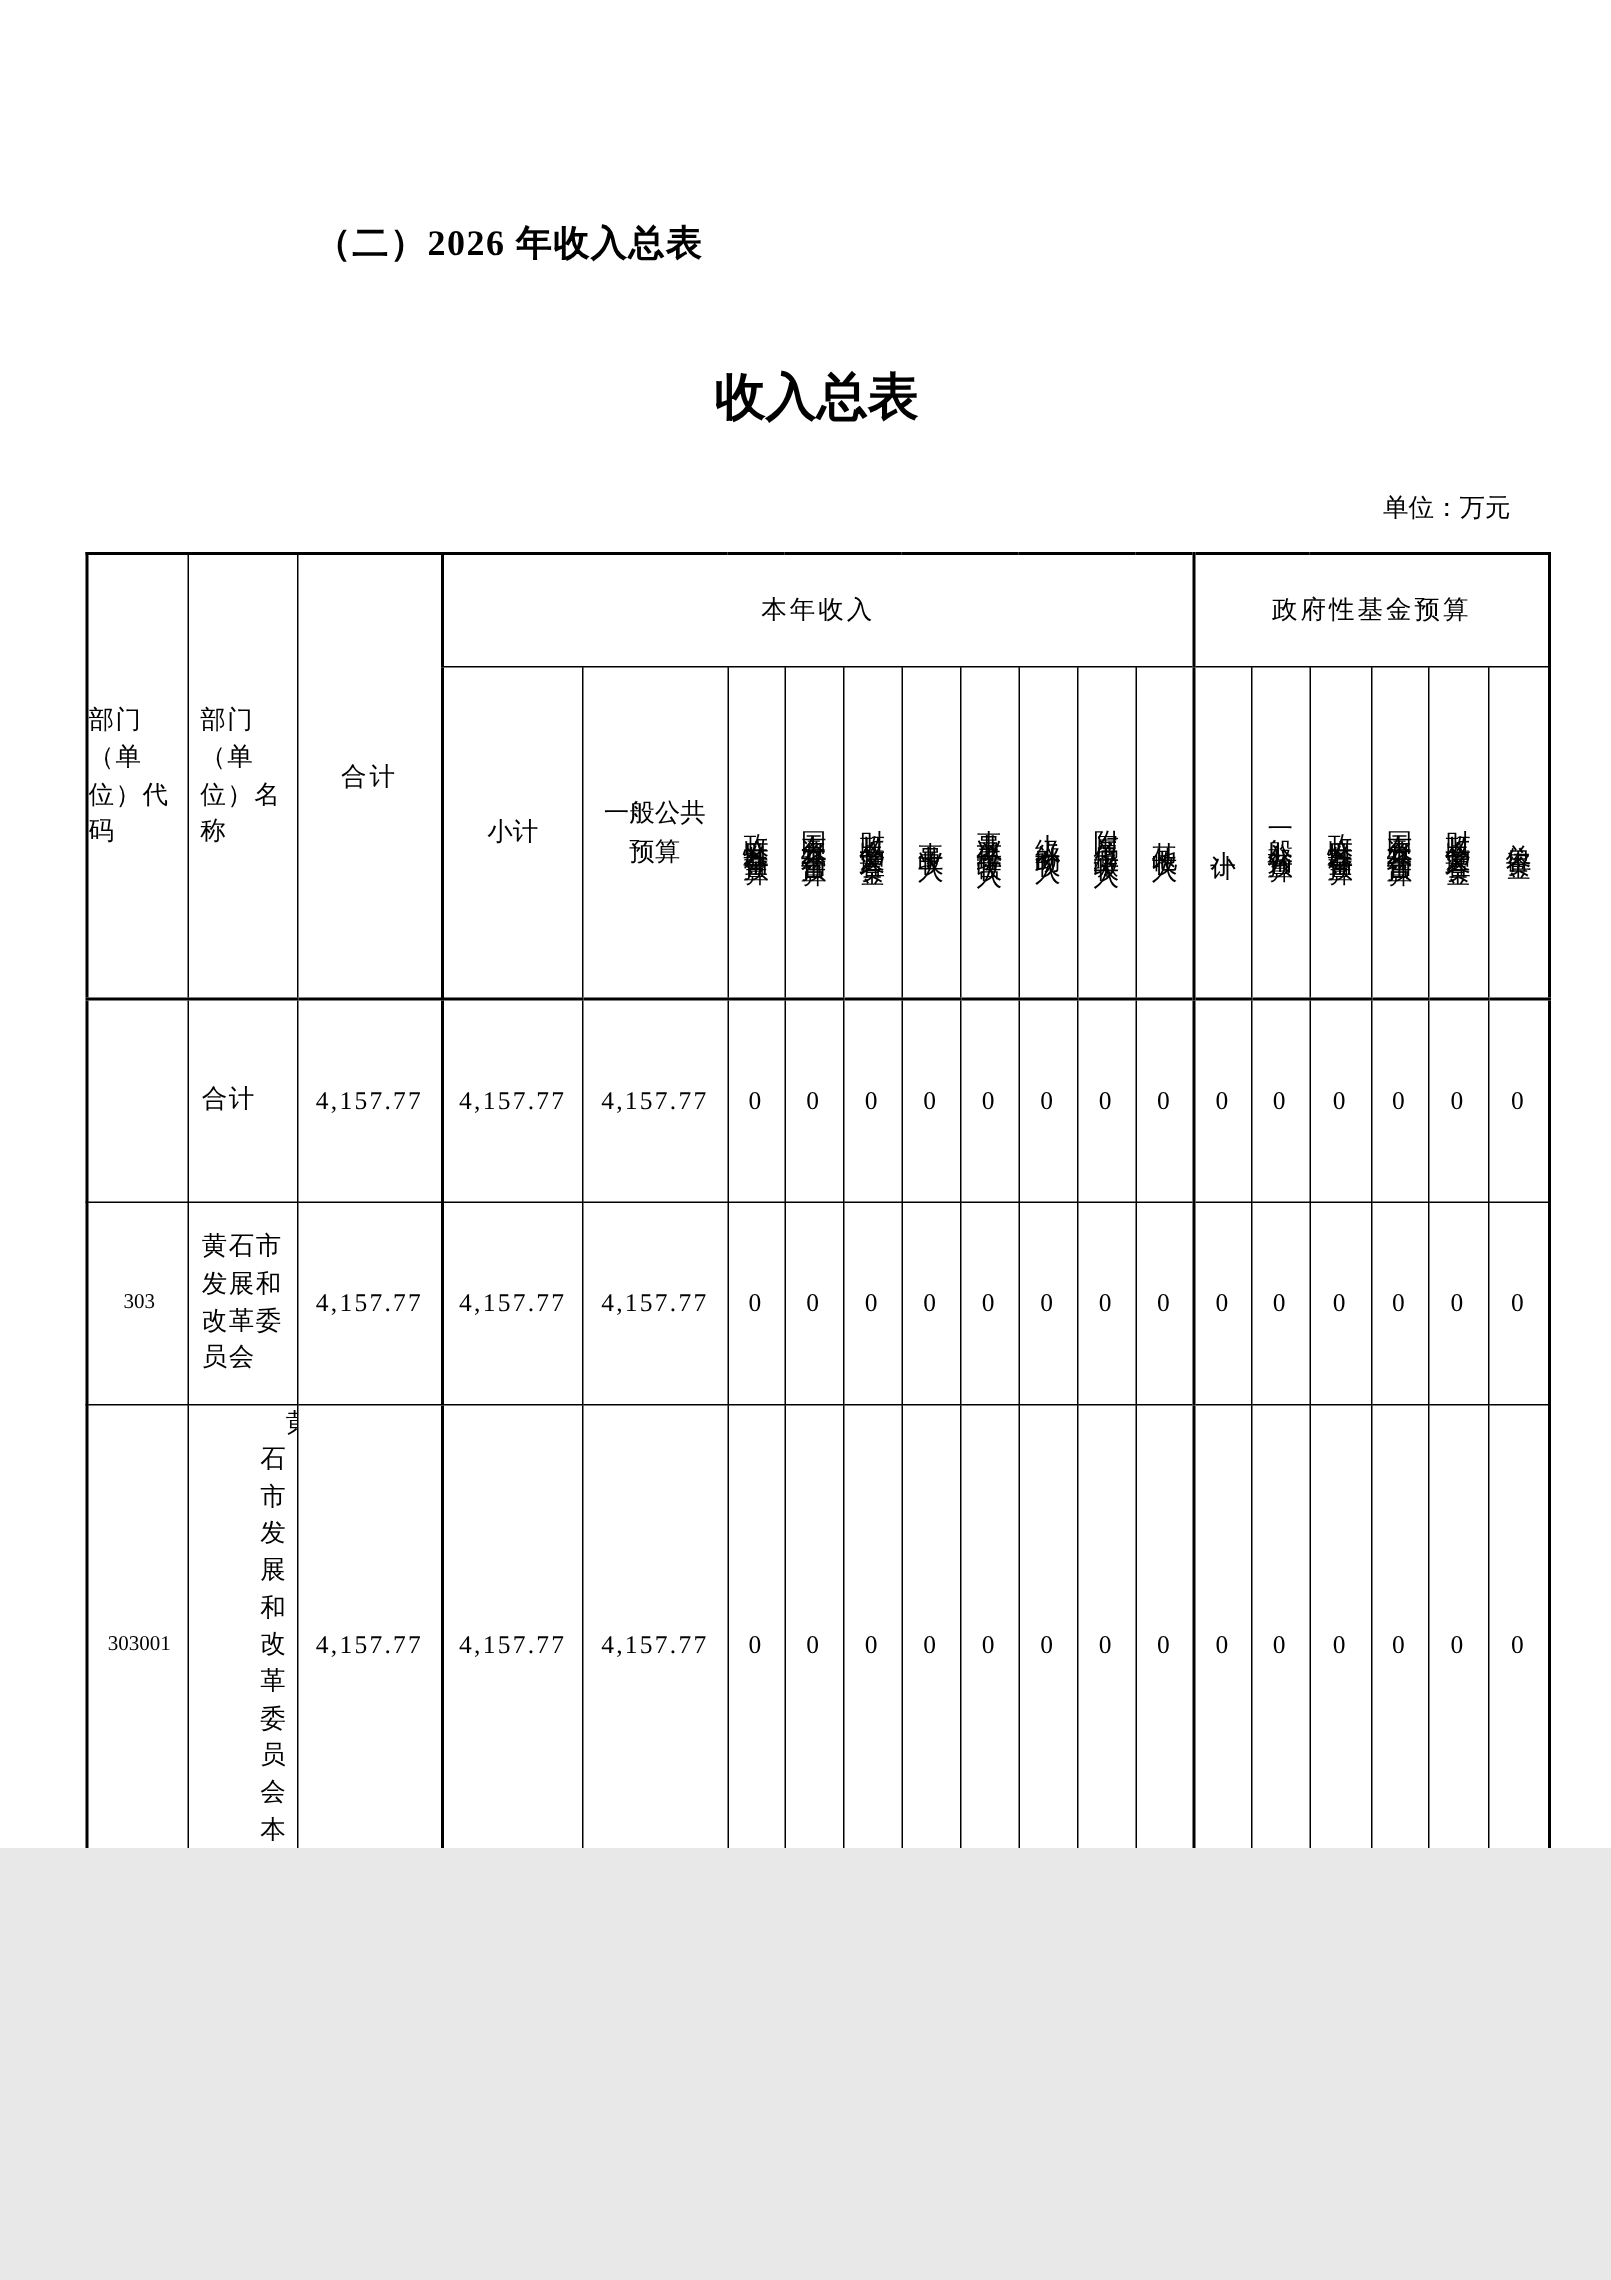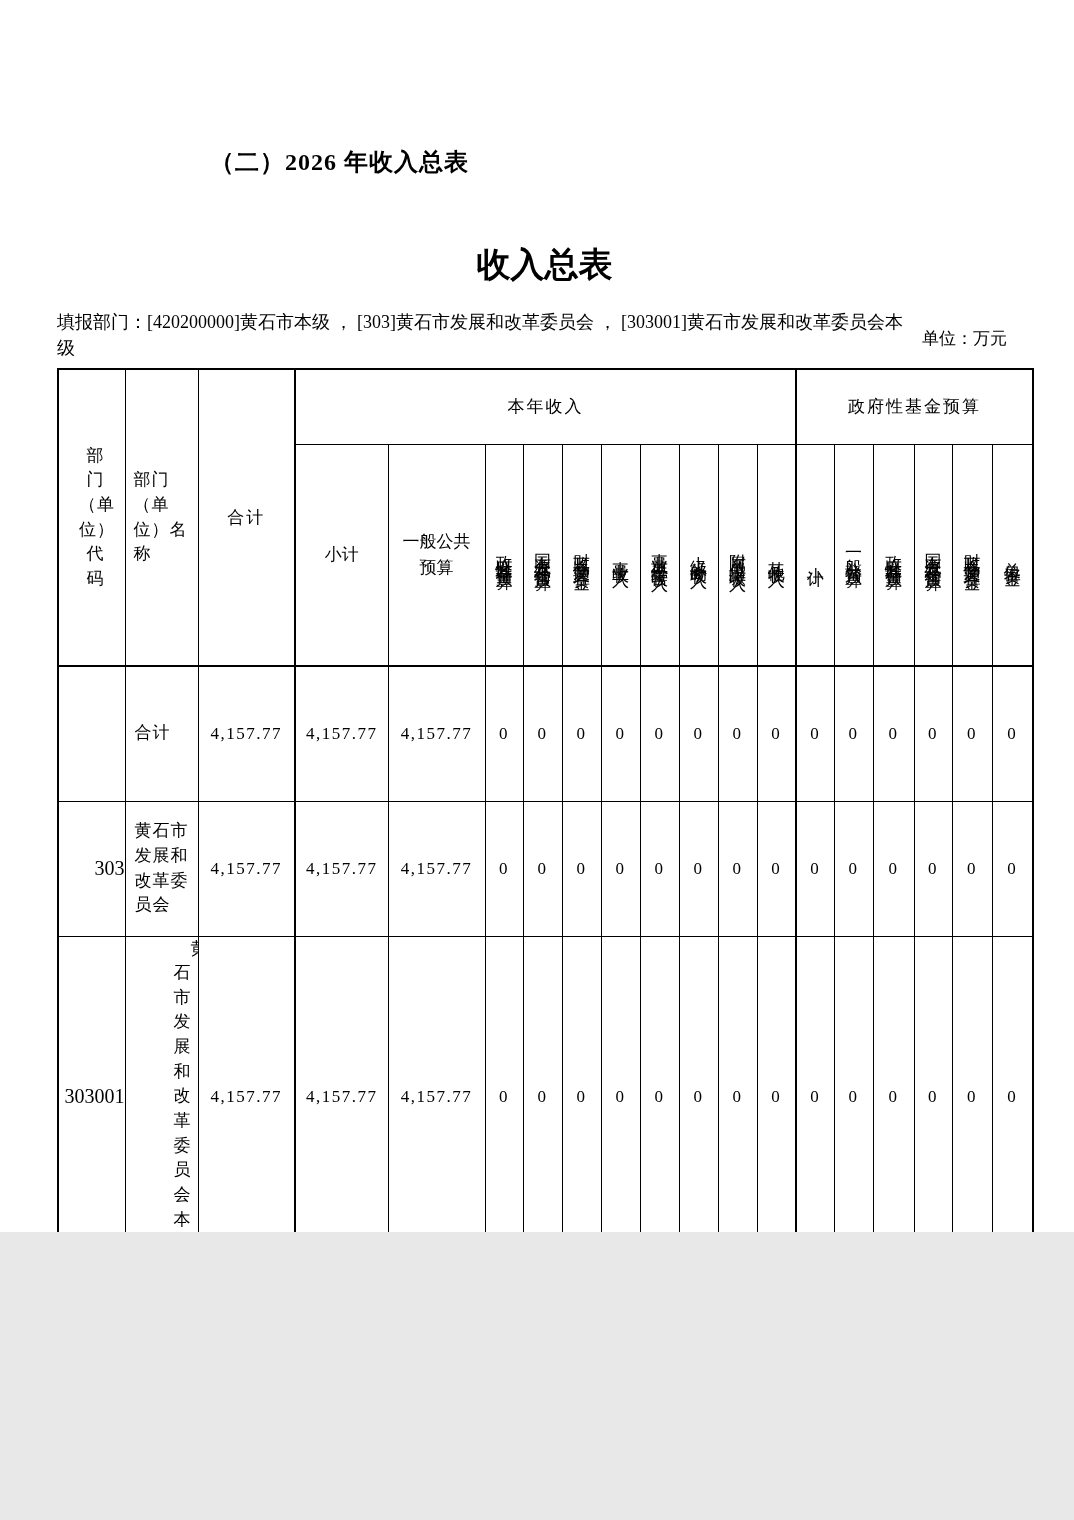--- a/index.html
+++ b/index.html
@@ -14,47 +14,46 @@
 
   table.income { position:absolute; left:57px; top:368px; width:975px; border-collapse:collapse; table-layout:fixed; border:2px solid #000; }
   .income th, .income td { border:1px solid #000; font-weight:normal; font-size:17px; vertical-align:middle; overflow:hidden; }
 
   tr.hr1 { height:75px; }
   tr.hr2 { height:222px; }
   tr.dr  { height:135px; }
   tr.dr3 { height:137px; }
 
   .income th.group { text-align:center; font-size:17px; letter-spacing:2px; }
-  .income th.codeh { text-align:right; padding:0 20px; line-height:1.45; letter-spacing:1px; }
+  .income th.codeh { text-align:left; padding:0 0; line-height:1.45; letter-spacing:1px; }
   .income th.nameh { text-align:left; padding:0 8px; line-height:1.45; letter-spacing:1px;margin-top:44px; }
   .income th.totalh { text-align:center; letter-spacing:2px; }
   .income th.hz { text-align:center; padding:0 8px; line-height:1.5; }
   .income th.vh { text-align:center; padding:0; }
   .vt { writing-mode:vertical-rl; text-orientation:upright; letter-spacing:3px; display:inline-block; }
 
   .income td { position:relative; }
-  .income td.code { text-align:right; padding-left:2px; font-size:20px; }
+  .income td.code { text-align:center; padding-left:2px; font-size:14px; }
   .income td.name { text-align:left; padding:0 9px; line-height:1.45; letter-spacing:1px; }
   .income td.name.indent { text-indent:1em;padding-left:48px; }
   .income td.num { text-align:center; letter-spacing:1.5px; }
 
   .bl2 { border-left-width:2px !important; }
   tbody tr:first-child td { border-top-width:2px; }
 
   .page-number { position:absolute; left:0; top:1404px; width:1074px; text-align:center; font-family:"Liberation Sans","DejaVu Sans",sans-serif; font-size:15px; }
 </style>
 </head>
 <body>
 
 <div class="page">
 
   <div class="section-heading">（二）2026 年收入总表</div>
   <div class="table-title">收入总表</div>
 
-  <div class="meta-left">填报部门：[420200000]黄石市本级 ， [303]黄石市发展和改革委员会 ， [303001]黄石市发展和改革委员会本级</div>
   <div class="meta-right">单位：万元</div>
 
   <table class="income">
     <colgroup>
       <col style="width:67px">
         <col style="width:73px">
         <col style="width:97px">
       <col style="width:93px">
         <col style="width:97px">
       <col style="width:38px">

